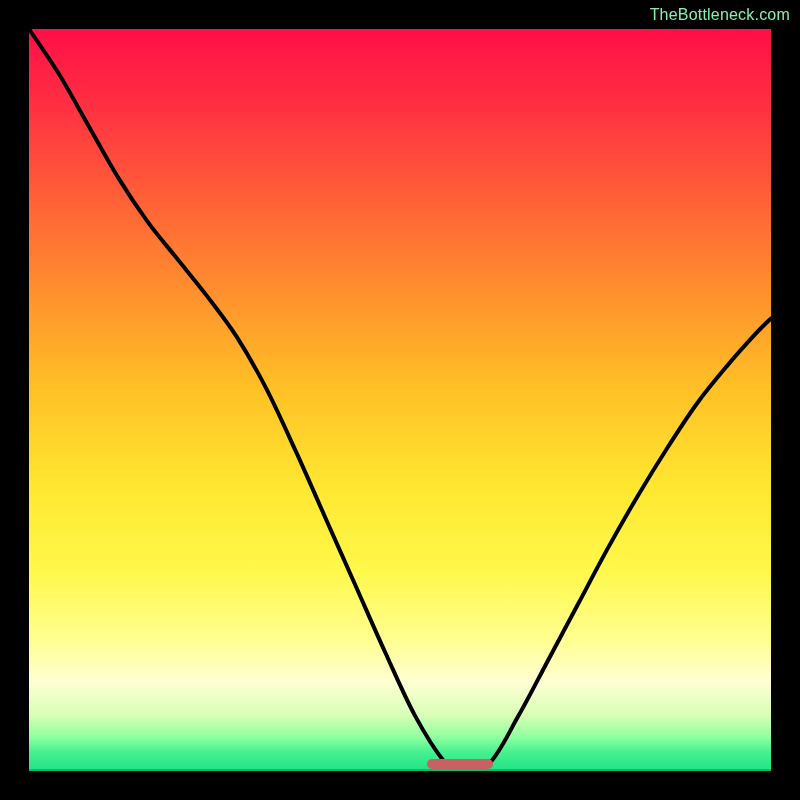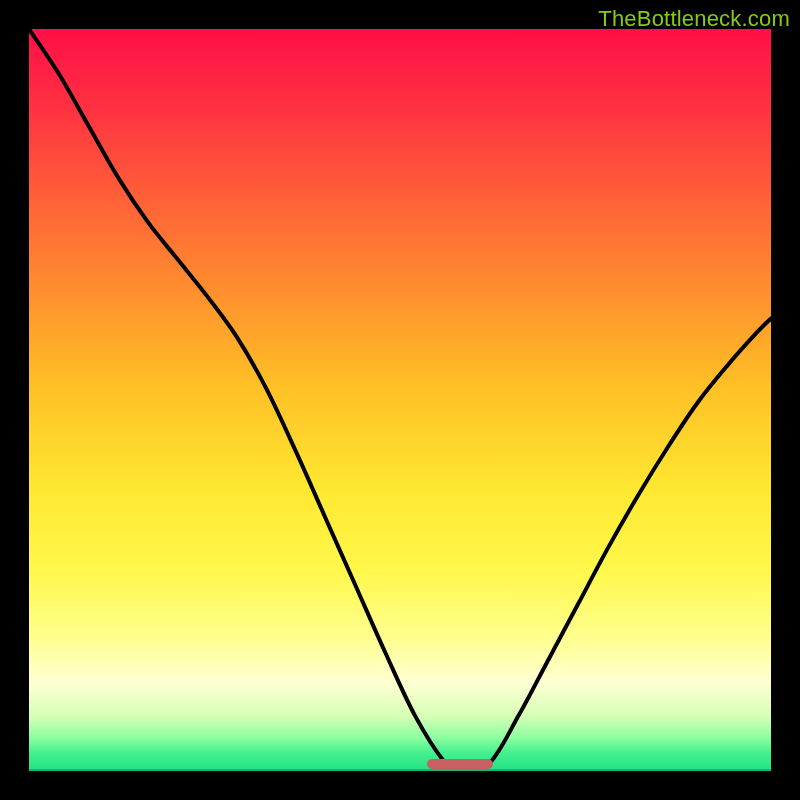--- a/index.html
+++ b/index.html
@@ -14,22 +14,22 @@
   .frame {
     position: relative;
     width: 800px;
     height: 800px;
     background: #000;
   }
   .watermark {
     position: absolute;
     top: 6px;
     right: 10px;
-    color: #84cc16;
-    font-size: 22px;
+    color: #86efac;
+    font-size: 16px;
     letter-spacing: 0.2px;
     font-weight: 400;
     z-index: 5;
   }
   .plot-area {
     position: absolute;
     left: 29px;
     top: 29px;
     width: 742px;
     height: 742px;

